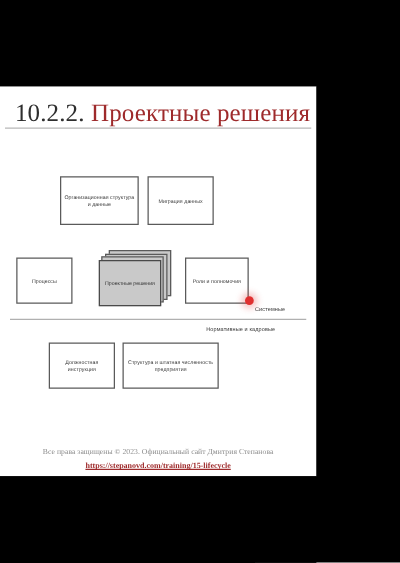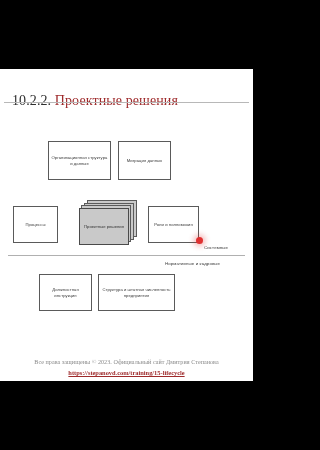--- a/index.html
+++ b/index.html
@@ -47,23 +47,23 @@
   #title-block {
     position: absolute;
     left: 0;
     top: 8px;
     width: 253px;
     height: 30px;
   }
   .title-text {
     position: absolute;
     left: 12px;
-    top: 16px;
-    font-family: "Liberation Serif", serif;
-    font-size: 14px;
+    top: 3px;
+    font-family: "Liberation Serif", serif;
+    font-size: 20px;
     letter-spacing: .1px;
     white-space: nowrap;
   }
   .title-num {
     color: #2e2e2e;
   }
   .title-main {
     color: #9e2a2b;
   }
   #title-rule {

